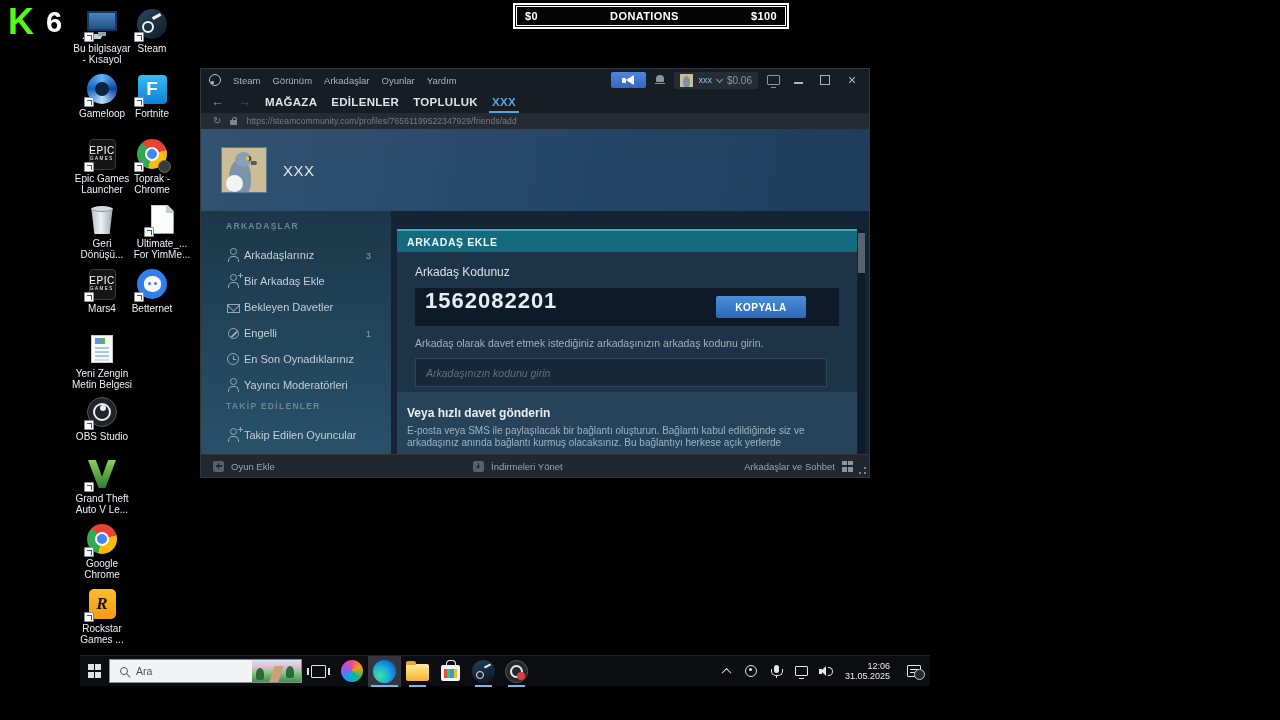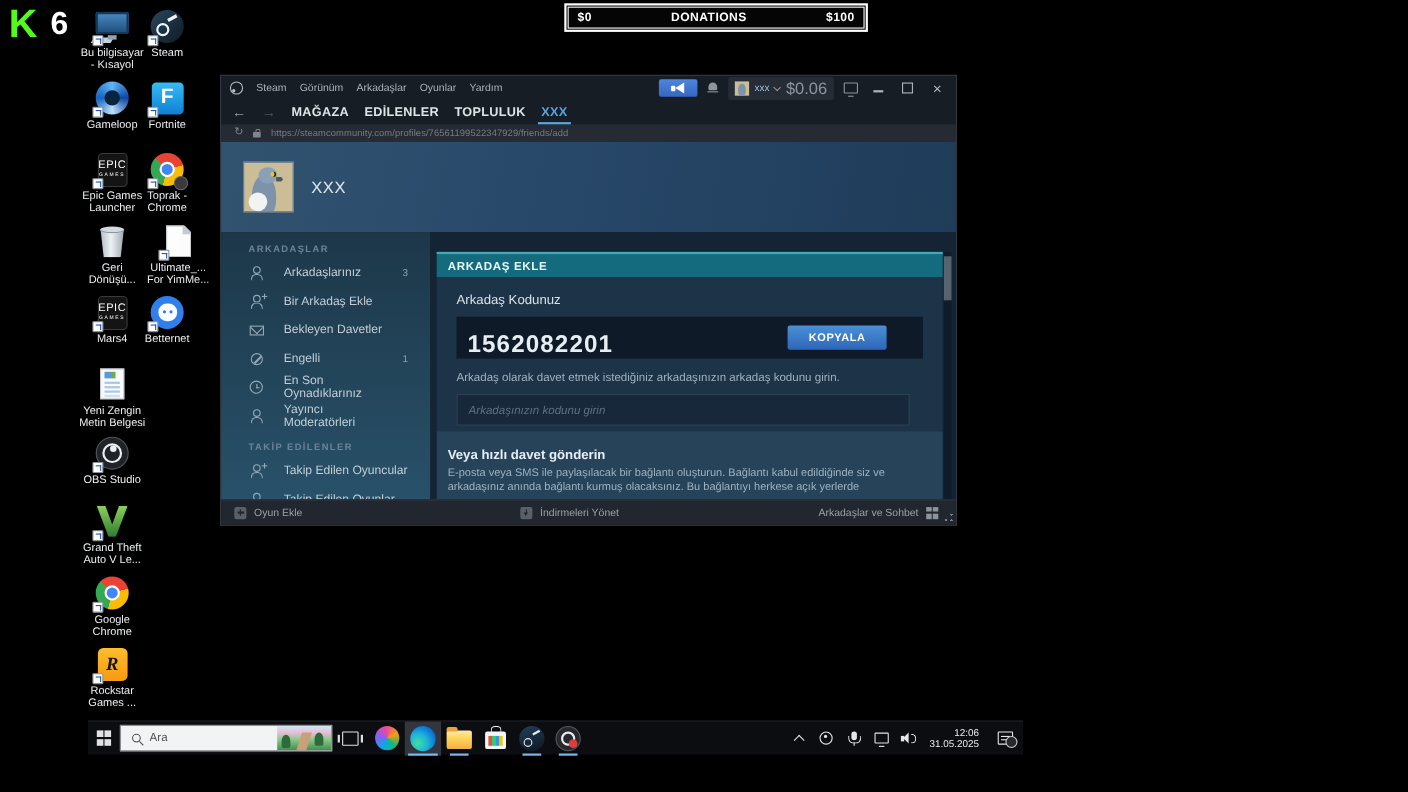--- a/index.html
+++ b/index.html
@@ -68,21 +68,21 @@
   .i-mega::before{content:"";position:absolute;right:1px;top:0;border-right:8px solid #fff;border-top:5px solid transparent;border-bottom:5px solid transparent}
   .i-mega::after{content:"";position:absolute;left:0;top:2.5px;width:4px;height:5px;background:#fff;border-radius:1px}
   .i-bell{width:10px;height:11px;position:relative;cursor:pointer}
   .i-bell::before{content:"";position:absolute;left:1px;top:0;width:8px;height:7.5px;background:#8d949c;border-radius:4px 4px 1px 1px}
   .i-bell::after{content:"";position:absolute;left:0;top:8px;width:10px;height:1.5px;background:#8d949c}
   .tb-account{display:flex;align-items:center;gap:5px;background:#262c35;border-radius:2px;padding:2px 6px;cursor:pointer}
   .avatar-mini{width:13px;height:13px;background:#cdbd97;position:relative;overflow:hidden;flex:none}
   .avatar-mini::before{content:"";position:absolute;left:3px;top:2px;width:7px;height:11px;background:#7d93aa;border-radius:50% 50% 40% 40%}
   .tb-account-name{font-size:9px;color:#9fc3e0}
   .tb-chev{width:5px;height:5px;border-left:1.3px solid #8d949c;border-bottom:1.3px solid #8d949c;transform:rotate(-45deg);margin-top:-2px}
-  .tb-wallet{font-size:15px;color:#8d949c}
+  .tb-wallet{font-size:10px;color:#8d949c}
   .i-monitor{width:13px;height:10px;border:1.3px solid #8d949c;border-radius:1px;position:relative;cursor:pointer}
   .i-monitor::after{content:"";position:absolute;left:3px;bottom:-4px;width:5px;height:1.5px;background:#8d949c}
   .wc{width:18px;height:18px;display:flex;align-items:center;justify-content:center;cursor:pointer}
   .wc-min::before{content:"";width:9px;height:1.5px;background:#aeb4ba;margin-top:6px}
   .wc-max::before{content:"";width:8px;height:8px;border:1.3px solid #aeb4ba}
   .wc-close{color:#aeb4ba;font-size:14px;line-height:16px}
 
   .sw-nav{height:22px;display:flex;align-items:center;gap:14px;padding:0 10px;flex:none}
   .nav-arrow{font-size:13px;line-height:20px;cursor:pointer}
   .nav-back{color:#8f98a0}.nav-fwd{color:#4a525e}
@@ -101,21 +101,21 @@
   .p-body{position:absolute;left:7px;top:11px;width:22px;height:38px;background:#7d93aa;border-radius:50% 50% 40% 40%}
   .p-head{position:absolute;left:13px;top:4px;width:17px;height:15px;background:#8aa0b6;border-radius:50%}
   .p-belly{position:absolute;left:4px;top:27px;width:17px;height:17px;background:#f2f4f4;border-radius:50%}
   .p-eye{position:absolute;left:24px;top:8px;width:5px;height:5px;background:#e3c52f;border-radius:50%;box-shadow:inset -1.5px 0 0 #21262b}
   .p-beak{position:absolute;left:29px;top:13px;width:6px;height:4px;background:#4e5963;border-radius:0 2px 2px 0}
   .hero-name{font-size:15px;color:#e2e8ec;letter-spacing:.5px}
 
   .sw-body{flex:1;display:flex;overflow:hidden;background:#142434}
   .sw-sidebar{width:190px;flex:none;background:linear-gradient(180deg,#1d3749 0%,#285169 100%)}
   .sb-sec{height:24px;display:flex;align-items:flex-end;padding:0 0 4px 25px;font-size:8.5px;font-weight:bold;letter-spacing:1.3px;color:#6d8496}
-  .sb-item{height:26px;display:flex;align-items:center;padding:0 20px 0 25px;gap:18px;cursor:pointer;color:#c3ced6;font-size:11px}
+  .sb-item{height:26px;display:flex;align-items:flex-end;padding:0 20px 0 25px;gap:4px;cursor:pointer;color:#c3ced6;font-size:11px}
   .sb-count{margin-left:auto;font-size:9px;color:#8fa2af}
   .sb-ic{width:14px;flex:none;display:flex;justify-content:center}
   .i-person{width:13px;height:13px;position:relative}
   .i-person::before{content:"";position:absolute;left:3.5px;top:0;width:5px;height:5px;border:1.2px solid #93a8b4;border-radius:50%}
   .i-person::after{content:"";position:absolute;left:1px;top:7.5px;width:9px;height:5px;border:1.2px solid #93a8b4;border-bottom:0;border-radius:5px 5px 0 0}
   .p-plus{position:absolute;right:-3px;top:-1px;width:5px;height:5px}
   .p-plus::before{content:"";position:absolute;left:0;top:2px;width:5px;height:1.2px;background:#93a8b4}
   .p-plus::after{content:"";position:absolute;left:2px;top:0;width:1.2px;height:5px;background:#93a8b4}
   .i-mail{width:13px;height:9px;border:1.2px solid #93a8b4;position:relative;overflow:hidden}
   .i-mail::before{content:"";position:absolute;left:1px;top:-4px;width:8px;height:8px;border-right:1.2px solid #93a8b4;border-bottom:1.2px solid #93a8b4;transform:rotate(45deg)}
@@ -123,21 +123,21 @@
   .i-block::before{content:"";position:absolute;left:-2px;top:4px;width:15px;height:1.5px;background:#93a8b4;transform:rotate(-45deg)}
   .i-clock{width:12px;height:12px;border:1.3px solid #93a8b4;border-radius:50%;position:relative}
   .i-clock::before{content:"";position:absolute;left:4.8px;top:2px;width:1.3px;height:3.6px;background:#93a8b4}
   .i-clock::after{content:"";position:absolute;left:4.8px;top:4.9px;width:3.6px;height:1.3px;background:#93a8b4}
 
   .sw-main{flex:1;position:relative}
   .panel{position:absolute;left:6px;top:18px;width:460px}
   .panel-h{height:23px;background:#156b7e;border-top:2px solid #43a8ba;display:flex;align-items:center;padding-left:10px;font-size:10.5px;font-weight:bold;letter-spacing:.6px;color:#e9f5f7}
   .panel-top{background:#1d3347;padding:10px 18px 0;height:140px}
   .code-label{font-size:12px;color:#d8e1e8;margin:3px 0 9px}
-  .code-row{height:38px;background:#0e1a28;position:relative;display:flex;align-items:flex-end;padding-left:10px}
+  .code-row{height:38px;background:#0e1a28;position:relative;display:flex;align-items:flex-start;padding-left:10px}
   .code-val{font-size:22px;font-weight:600;color:#e6edf3;letter-spacing:1px}
   .copy-btn{position:absolute;right:33px;top:8px;width:90px;height:22px;background:linear-gradient(180deg,#4a8fd6,#2e66ba);border:none;border-radius:2px;color:#fff;font-size:10px;font-weight:bold;letter-spacing:.5px;cursor:pointer}
   .hint{font-size:10.5px;color:#9fb0bd;margin-top:11px}
   .code-input{margin-top:9px;width:412px;height:29px;background:#16283a;border:1px solid #2f4456;color:#cfd8df;font-size:10.5px;padding:0 10px;font-style:italic;outline:none}
   .code-input::placeholder{color:#5d7183;font-style:italic}
   .panel-quick{background:#27435a;padding:14px 10px 10px;min-height:70px}
   .q-title{font-size:12px;font-weight:bold;color:#e8eef2}
   .q-body{font-size:10px;line-height:11.5px;color:#9db2c1;margin-top:5px;max-width:436px}
   .scrollbar{position:absolute;right:4px;top:18px;bottom:0;width:7px;background:#0f1d2b}
   .scroll-thumb{position:absolute;left:0;top:4px;width:7px;height:40px;background:#57646f;cursor:pointer}

